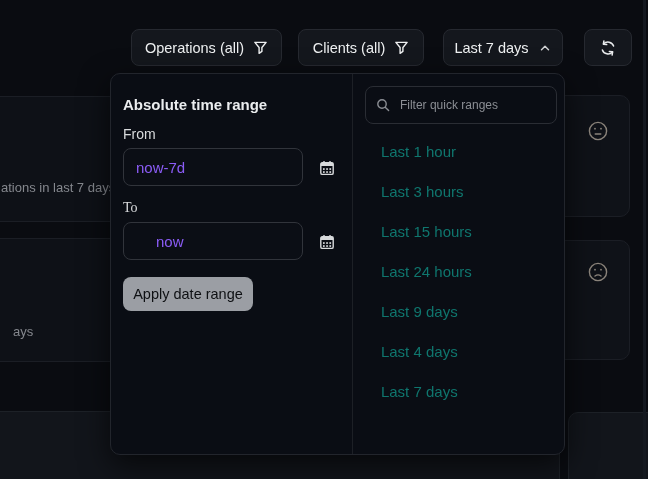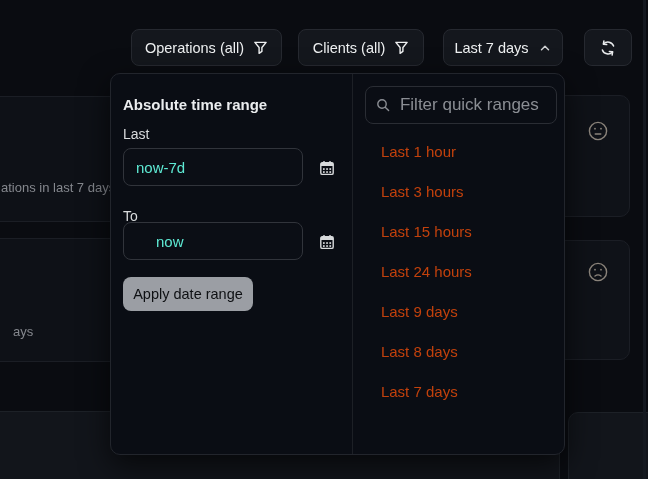--- a/index.html
+++ b/index.html
@@ -43,48 +43,48 @@
   }
   .pop-left{position:relative;width:242px;height:100%;}
   .pop-right{position:relative;width:213px;height:100%;border-left:1px solid #1d2026;}
   .pop-title{
     position:absolute;left:12px;top:22px;font-size:15px;font-weight:700;color:#ebedef;white-space:nowrap;
   }
   .fld-label{position:absolute;left:12px;font-size:14px;color:#d9dbdd;}
   .fld-input{
     position:absolute;left:12px;width:180px;height:38px;
     background:#0b0e15;border:1px solid #31343b;border-radius:8px;
-    color:#5eead4;font-size:15px;padding:0 12px;outline:none;
+    color:#8b5cf6;font-size:15px;padding:0 12px;outline:none;
     font-family:"Liberation Sans","DejaVu Sans",sans-serif;
   }
   .cal-btn{
     position:absolute;left:207px;width:18px;height:18px;padding:0;border:none;background:transparent;cursor:pointer;
     display:flex;align-items:center;justify-content:center;
   }
   .apply-btn{
     position:absolute;left:12px;top:203px;width:130px;height:34px;
     background:#9b9ea4;color:#0e1013;border:none;border-radius:8px;
     font-size:14.5px;cursor:pointer;white-space:nowrap;
     font-family:Liberation Sans, sans-serif;
   }
   .search-wrap{
     position:absolute;left:12px;top:12px;width:192px;height:38px;
     background:#0a0d14;border:1px solid #2a2d34;border-radius:8px;
     display:flex;align-items:center;padding:0 10px;gap:8px;
   }
   .search-input{
     flex:1;min-width:0;background:transparent;border:none;outline:none;
-    color:#e8e9eb;font-size:17px;
+    color:#e8e9eb;font-size:12px;
     font-family:"Liberation Sans","DejaVu Sans",sans-serif;
   }
   .search-input::placeholder{color:#8b8e94;}
   .qr-list{position:absolute;left:0;top:57px;width:100%;}
   .qr-item{
     height:40px;display:flex;align-items:center;padding-left:28px;
-    font-size:15px;color:#c2410c;cursor:pointer;white-space:nowrap;
+    font-size:15px;color:#0f766e;cursor:pointer;white-space:nowrap;
   }
   svg{display:block;}
 </style>
 </head>
 <body>
 
 <div class="stage">
 
   <div class="bg-card" style="left:-240px;top:96px;width:588px;height:126px;"></div>
   <span class="bg-frag" style="left:1px;top:180px;">ations in last 7 days</span>
@@ -153,40 +153,40 @@
         <polyline points="13.1,16.1 13.6,12.8 10.3,12.4"></polyline>
       </svg>
     </span>
   </button>
 
   <div class="popover">
 
     <div class="pop-left">
       <div class="pop-title">Absolute time range</div>
 
-      <label class="fld-label" style="top:52px;">Last</label>
+      <label class="fld-label" style="top:52px;">From</label>
       <input class="fld-input" style="top: 74px;" type="text" value="now-7d">
       <button class="cal-btn" style="top:85px;">
         <span>
           <svg width="16" height="16" viewBox="0 0 16 16" fill="none" stroke="#d8dadc" stroke-width="1.4">
             <line x1="5" y1="1" x2="5" y2="4"></line>
             <line x1="11" y1="1" x2="11" y2="4"></line>
             <rect x="1.8" y="2.8" width="12.4" height="11.6" rx="1.5"></rect>
             <rect x="1.8" y="2.8" width="12.4" height="3.2" fill="#d8dadc" stroke="none"></rect>
             <rect x="4" y="8.2" width="1.7" height="1.7" fill="#d8dadc" stroke="none"></rect>
             <rect x="7.2" y="8.2" width="1.7" height="1.7" fill="#d8dadc" stroke="none"></rect>
             <rect x="10.4" y="8.2" width="1.7" height="1.7" fill="#d8dadc" stroke="none"></rect>
             <rect x="4" y="11.2" width="1.7" height="1.7" fill="#d8dadc" stroke="none"></rect>
             <rect x="7.2" y="11.2" width="1.7" height="1.7" fill="#d8dadc" stroke="none"></rect>
             <rect x="10.4" y="11.2" width="1.7" height="1.7" fill="#d8dadc" stroke="none"></rect>
           </svg>
         </span>
       </button>
 
-      <label class="fld-label" style="top:134px;">To</label>
+      <label class="fld-label" style="top:126px;font-family:Liberation Serif, serif;">To</label>
       <input class="fld-input" style="top: 148px; padding-left: 32px;" type="text" value="now">
       <button class="cal-btn" style="top:159px;">
         <span>
           <svg width="16" height="16" viewBox="0 0 16 16" fill="none" stroke="#d8dadc" stroke-width="1.4">
             <line x1="5" y1="1" x2="5" y2="4"></line>
             <line x1="11" y1="1" x2="11" y2="4"></line>
             <rect x="1.8" y="2.8" width="12.4" height="11.6" rx="1.5"></rect>
             <rect x="1.8" y="2.8" width="12.4" height="3.2" fill="#d8dadc" stroke="none"></rect>
             <rect x="4" y="8.2" width="1.7" height="1.7" fill="#d8dadc" stroke="none"></rect>
             <rect x="7.2" y="8.2" width="1.7" height="1.7" fill="#d8dadc" stroke="none"></rect>
@@ -211,19 +211,19 @@
         </span>
         <input class="search-input" type="text" placeholder="Filter quick ranges" style="">
       </div>
 
       <div class="qr-list">
         <div class="qr-item">Last 1 hour</div>
         <div class="qr-item">Last 3 hours</div>
         <div class="qr-item">Last 15 hours</div>
         <div class="qr-item">Last 24 hours</div>
         <div class="qr-item">Last 9 days</div>
-        <div class="qr-item">Last 8 days</div>
+        <div class="qr-item">Last 4 days</div>
         <div class="qr-item">Last 7 days</div>
       </div>
     </div>
 
   </div>
 </div>
 
 </body></html>

